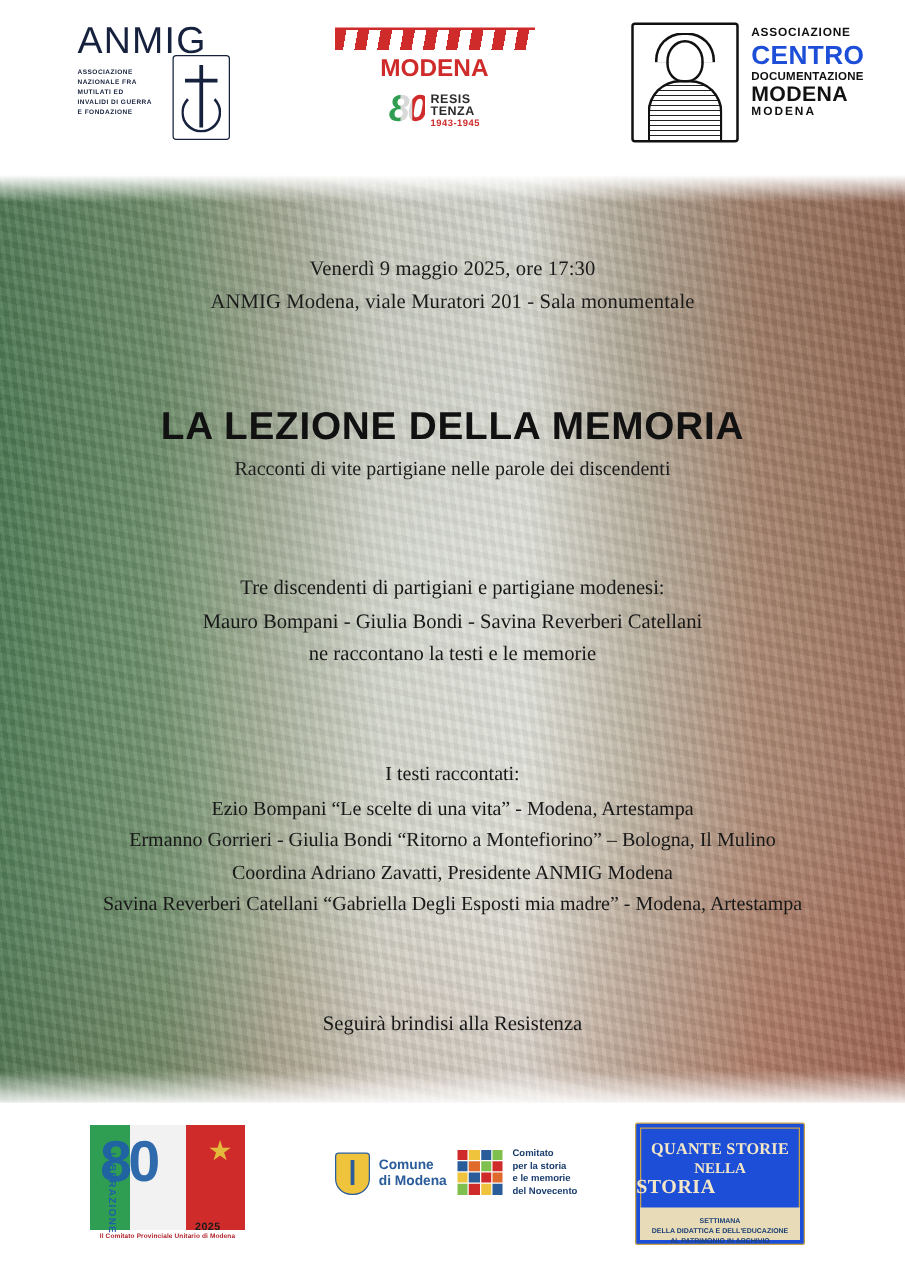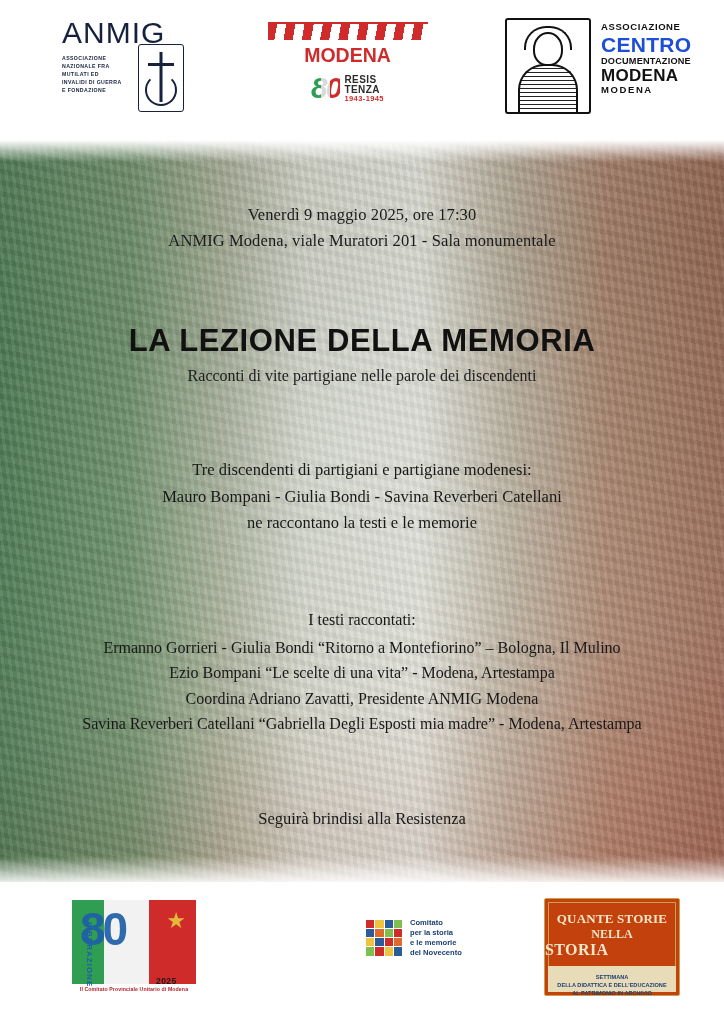--- a/index.html
+++ b/index.html
@@ -408,23 +408,23 @@
   .comitato-text {
     text-align: left;
     line-height: 1.3;
     font-size: 7.6px;
     font-weight: bold;
     color: #1b3e6f;
   }
 
   .logo-quante {
     position: absolute;
-    left: 544px; top: 12px;
+    left: 508px; top: 12px;
     width: 134px; height: 96px;
-    background: #c2410c;
+    background: #1d4ed8;
     border: 1.5px solid #c8a24a;
     border-radius: 2px;
     position: absolute;
     overflow: hidden;
   }
   .quante-inner {
     position: absolute;
     inset: 3px;
     border: 1px solid #c8a24a;
   }
@@ -530,22 +530,22 @@
     <div class="subtitle">Racconti di vite partigiane nelle parole dei discendenti</div>
 
     <div class="block-speakers">
       <div>Tre discendenti di partigiani e partigiane modenesi:</div>
       <div>Mauro Bompani - Giulia Bondi - Savina Reverberi Catellani</div>
       <div>ne raccontano la testi e le memorie</div>
     </div>
 
     <div class="block-texts">
       <div class="heading">I testi raccontati:</div>
+      <div>Ezio Bompani “Le scelte di una vita” - Modena, Artestampa</div>
       <div>Ermanno Gorrieri - Giulia Bondi “Ritorno a Montefiorino” – Bologna, Il Mulino</div>
-      <div>Ezio Bompani “Le scelte di una vita” - Modena, Artestampa</div>
       <div>Coordina  Adriano Zavatti, Presidente ANMIG Modena</div>
       <div>Savina Reverberi Catellani “Gabriella Degli Esposti mia madre” - Modena, Artestampa</div>
     </div>
 
     <div class="block-closing">Seguirà brindisi alla Resistenza</div>
   </div>
 
   <div class="footer-band">
 
     <div class="logo-anpi">
@@ -553,20 +553,27 @@
       <div class="anpi-80">80</div>
       <div class="anpi-star">★</div>
       <div class="anpi-vert">LIBERAZIONE</div>
       <div class="anpi-years">
         <span>1945</span>
         <span class="y2">2025</span>
       </div>
       <div class="anpi-caption">Il Comitato Provinciale Unitario di Modena</div>
     </div>
 
+    <div class="logo-comune">
+      <div class="comune-shield"></div>
+      <div class="comune-text">
+        <div class="c1">Comune</div>
+        <div class="c2">di Modena</div>
+      </div>
+    </div>
 
     <div class="logo-comitato">
       <div class="comitato-grid">
         <i style="background:#d02b2b"></i>
           <i style="background:#f0c33c"></i>
           <i style="background:#2a5c9a"></i>
           <i style="background:#7fbf4d"></i>
         <i style="background:#2a5c9a"></i>
           <i style="background:#e06a2b"></i>
           <i style="background:#7fbf4d"></i>

